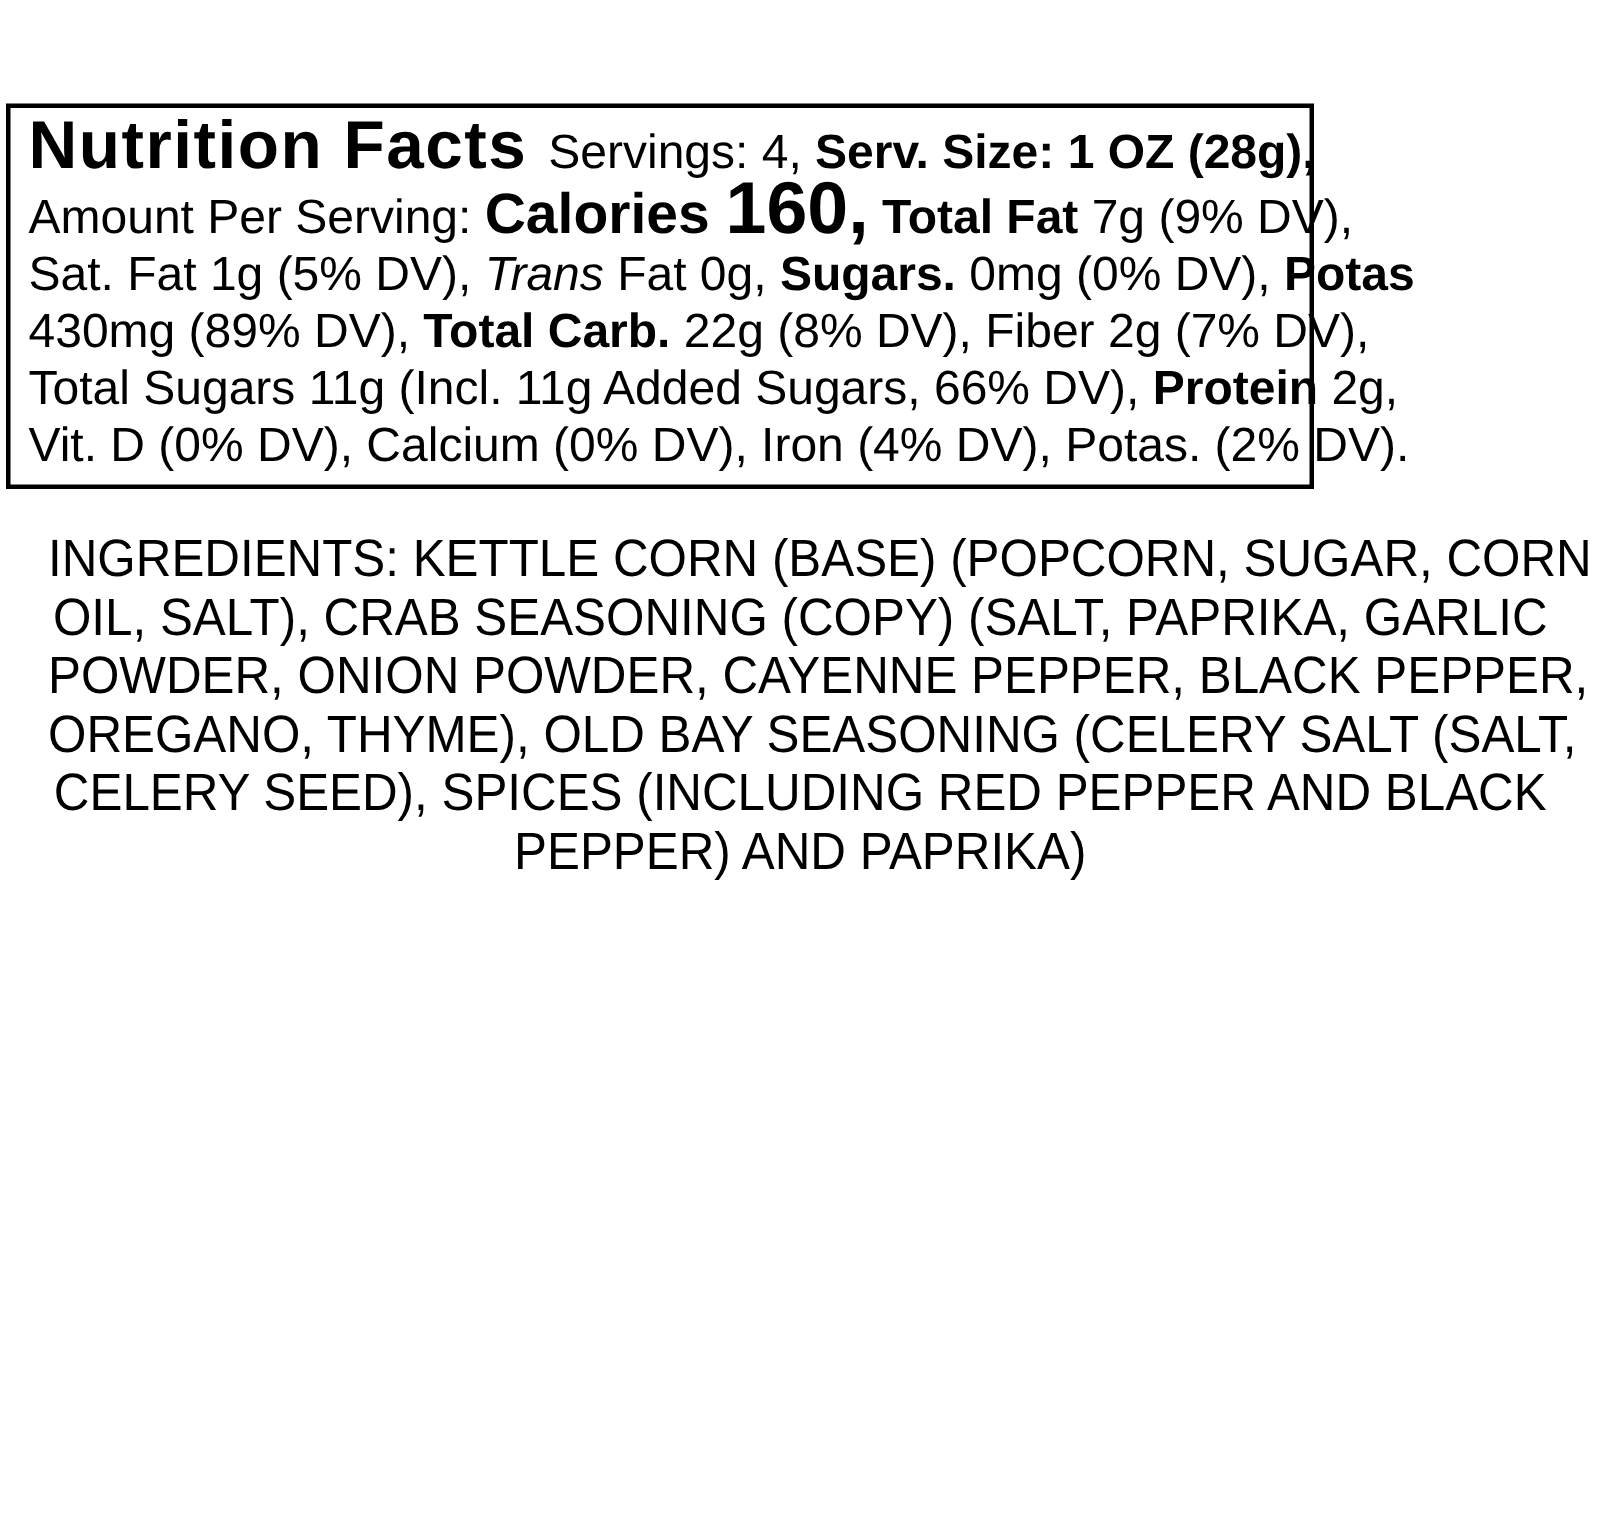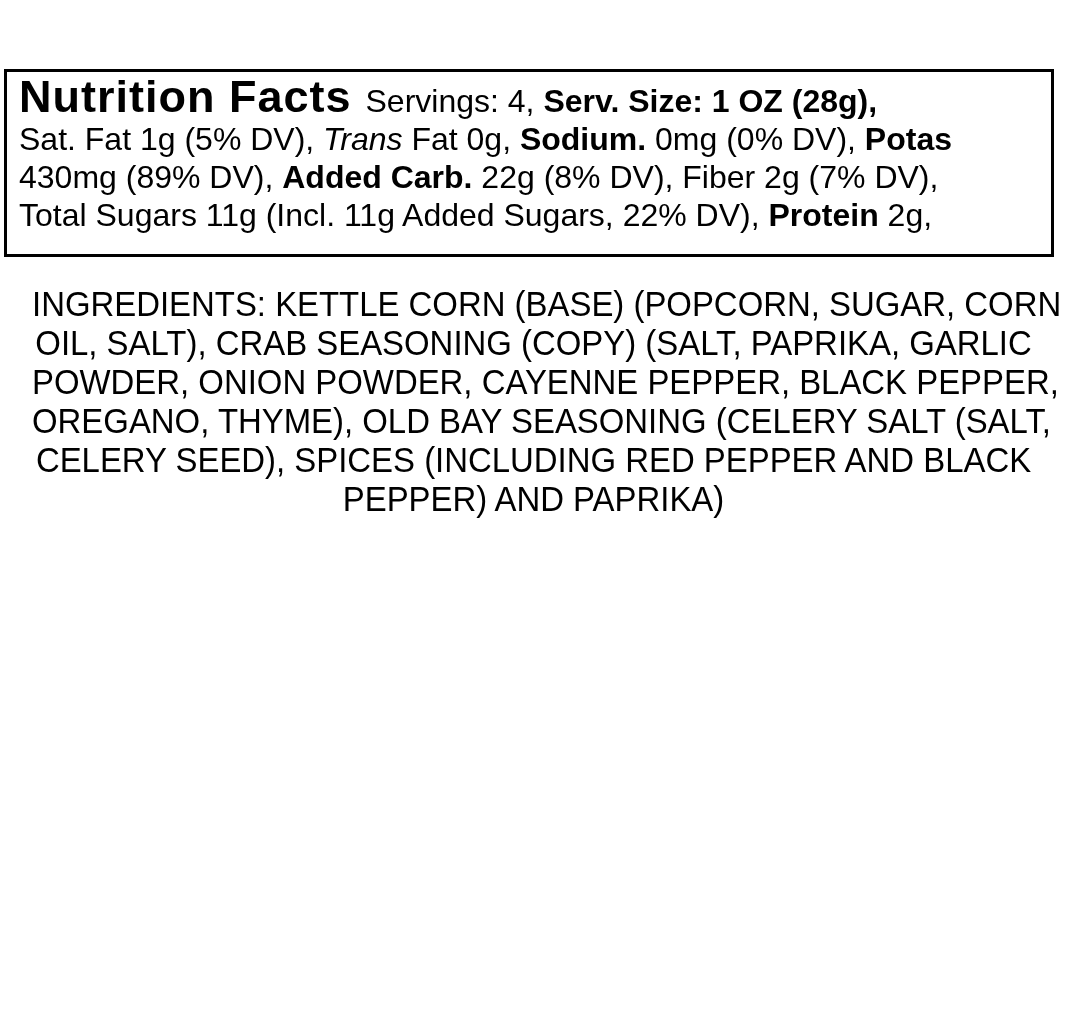--- a/index.html
+++ b/index.html
@@ -19,23 +19,23 @@
     font-weight: bold;
     line-height: 1;
     white-space: nowrap;
     letter-spacing: 0px;
   }
 
   
   .nutrition-panel {
     box-sizing: border-box;
     margin: 69px 0 0 4px;
-    width: 1050px;
+    width: 872px;
     border: 3px solid #000000;
-    padding: 6px 12px 20px 12px;
+    padding: 6px 12px 8px 12px;
     background: #ffffff;
   }
   .nut-line {
     font-size: 32px;
     line-height: 38px;
     white-space: nowrap;
   }
   .nf-heading {
     font-size: 45px;
     font-weight: bold;
@@ -61,27 +61,29 @@
 </style>
 </head>
 <body>
 
 <div class="page">
 
 
   <div class="nutrition-panel">
     <div class="nut-line"><span class="nf-heading">Nutrition Facts</span><span>Servings: 4, </span><span class="b">Serv. Size: 1 OZ (28g),</span></div>
 
+    <div class="nut-line"><span>Amount Per Serving: </span><span class="cal">Calories </span><span class="cal-num">160,</span><span class="b"> Total Fat </span><span>7g (9% DV),</span></div>
 
-    <div class="nut-line"><span>Sat. Fat 1g (5% DV), </span><span class="i">Trans</span><span> Fat 0g, </span><span class="b">Sodium.</span><span> 0mg (0% DV), </span><span class="b">Potas</span></div>
+    <div class="nut-line"><span>Sat. Fat 1g (5% DV), </span><span class="i">Trans</span><span> Fat 0g, </span><span class="b">Sugars.</span><span> 0mg (0% DV), </span><span class="b">Potas</span></div>
 
-    <div class="nut-line"><span>430mg (89% DV), </span><span class="b">Added Carb.</span><span> 22g (8% DV), Fiber 2g (7% DV),</span></div>
+    <div class="nut-line"><span>430mg (89% DV), </span><span class="b">Total Carb.</span><span> 22g (8% DV), Fiber 2g (7% DV),</span></div>
 
-    <div class="nut-line"><span>Total Sugars 11g (Incl. 11g Added Sugars, 22% DV), </span><span class="b">Protein</span><span> 2g,</span></div>
+    <div class="nut-line"><span>Total Sugars 11g (Incl. 11g Added Sugars, 66% DV), </span><span class="b">Protein</span><span> 2g,</span></div>
 
+    <div class="nut-line"><span>Vit. D (0% DV), Calcium (0% DV), Iron (4% DV), Potas. (2% DV).</span></div>
   </div>
 
   <div class="ingredients-section">
     <div class="cond-line">INGREDIENTS: KETTLE CORN (BASE) (POPCORN, SUGAR, CORN</div>
     <div class="cond-line">OIL, SALT), CRAB SEASONING (COPY) (SALT, PAPRIKA, GARLIC</div>
     <div class="cond-line">POWDER, ONION POWDER, CAYENNE PEPPER, BLACK PEPPER,</div>
     <div class="cond-line">OREGANO, THYME), OLD BAY SEASONING (CELERY SALT (SALT,</div>
     <div class="cond-line">CELERY SEED), SPICES (INCLUDING RED PEPPER AND BLACK</div>
     <div class="cond-line">PEPPER) AND PAPRIKA)</div>
   </div>

